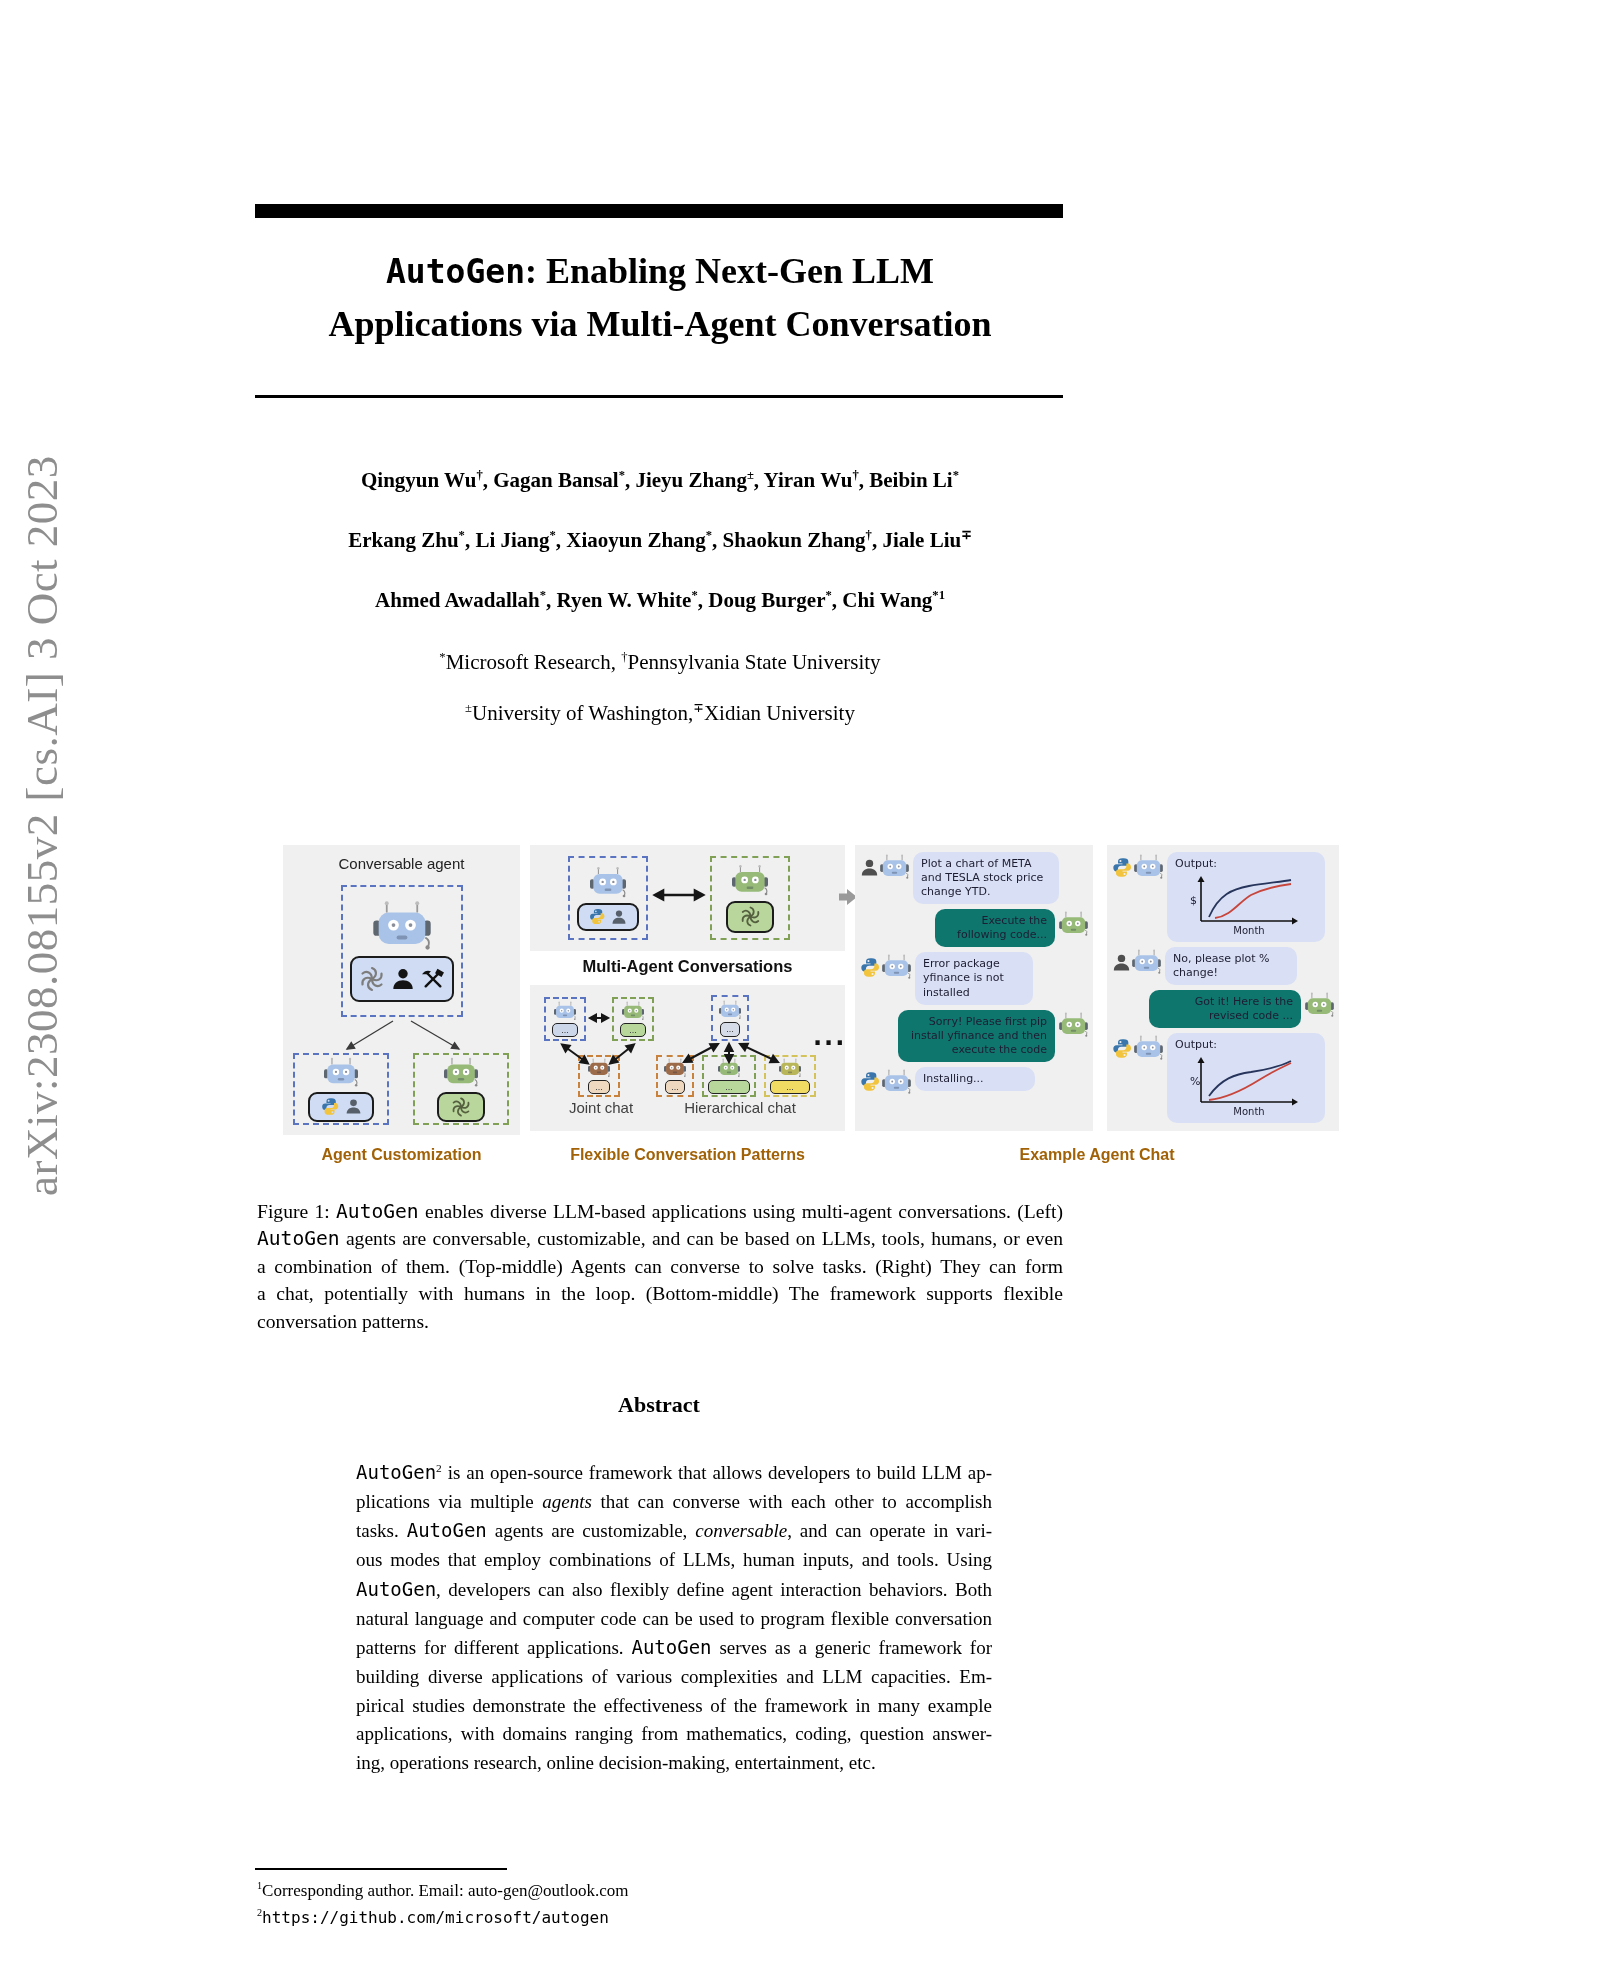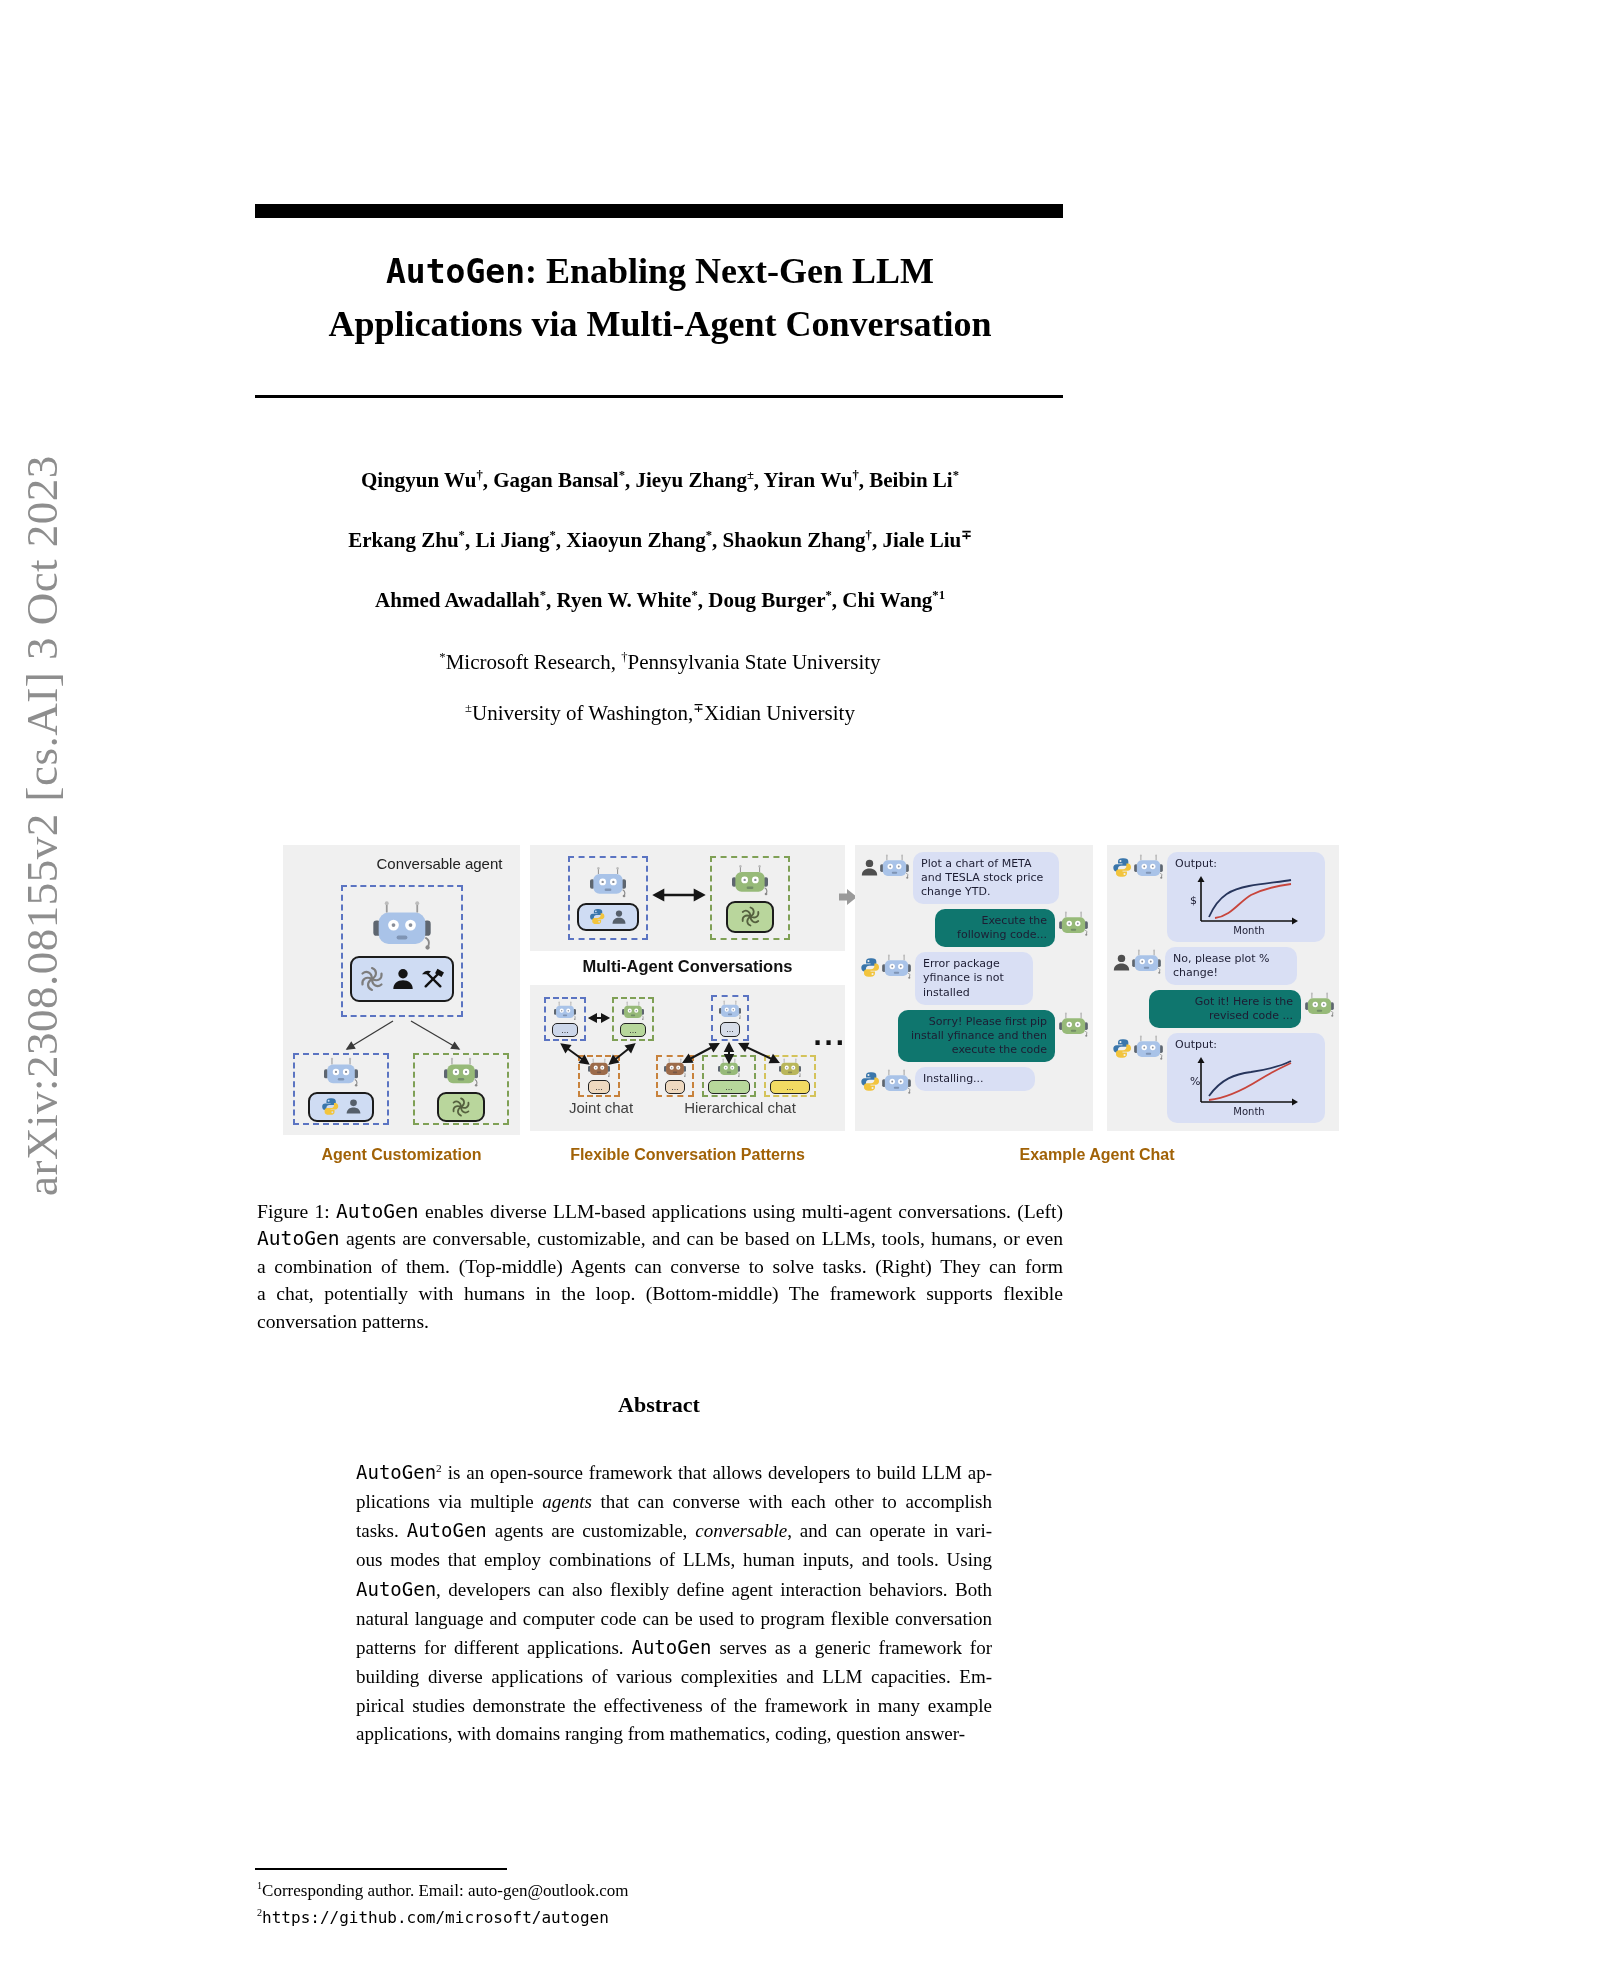--- a/index.html
+++ b/index.html
@@ -37,21 +37,21 @@
   .panel{position:absolute;background:#f0f0f0;}
   #panelA{left:0;top:0;width:237px;height:290px;}
   #panelB1{left:247px;top:0;width:315px;height:106px;}
   #panelB2{left:247px;top:140px;width:315px;height:146px;}
   #panelC{left:572px;top:0;width:238px;height:286px;}
   #panelD{left:824px;top:0;width:232px;height:286px;}
   .fig-cap{position:absolute;top:301px;font-weight:bold;font-size:16px;color:#a16207;text-align:center;}
   #capA{left:0;width:237px;}
   #capB{left:247px;width:315px;}
   #capC{left:572px;width:484px;}
-  #lbl-conversable{position:absolute;left:0;top:10px;width:237px;text-align:center;font-size:15px;color:#222;padding-left:38px;}
+  #lbl-conversable{position:absolute;left:0;top:10px;width:237px;text-align:center;font-size:15px;color:#222;}
   #lbl-multiagent{position:absolute;left:247px;top:112px;width:315px;text-align:center;
     font-weight:bold;font-size:16.5px;color:#111;}
   .dbox{position:absolute;border:2px dashed #5b74c2;display:flex;flex-direction:column;
     align-items:center;justify-content:center;gap:4px;box-sizing:border-box;}
   .b-green{border-color:#7fa055;}
   .b-orange{border-color:#c8823c;}
   .b-yellow{border-color:#d4c35a;}
   .pill{display:flex;align-items:center;justify-content:center;gap:5px;
     border:2px solid #1b1b1b;border-radius:9px;background:#cfdcf3;box-sizing:border-box;}
   .pill.green{background:#b9d69c;}
@@ -515,19 +515,20 @@
     <div class="tline"><span class="mono">AutoGen</span><sup>2</sup><span> is an open-source framework that allows developers to build LLM ap-</span></div>
     <div class="tline"><span>plications via multiple </span><span class="it">agents</span><span> that can converse with each other to accomplish</span></div>
     <div class="tline"><span>tasks. </span><span class="mono">AutoGen</span><span> agents are customizable, </span><span class="it">conversable</span><span>, and can operate in vari-</span></div>
     <div class="tline"><span>ous modes that employ combinations of LLMs, human inputs, and tools. Using</span></div>
     <div class="tline"><span class="mono">AutoGen</span><span>, developers can also flexibly define agent interaction behaviors. Both</span></div>
     <div class="tline"><span>natural language and computer code can be used to program flexible conversation</span></div>
     <div class="tline"><span>patterns for different applications. </span><span class="mono">AutoGen</span><span> serves as a generic framework for</span></div>
     <div class="tline"><span>building diverse applications of various complexities and LLM capacities. Em-</span></div>
     <div class="tline"><span>pirical studies demonstrate the effectiveness of the framework in many example</span></div>
     <div class="tline"><span>applications, with domains ranging from mathematics, coding, question answer-</span></div>
+    <div class="tline"><span>ing, operations research, online decision-making, entertainment, etc.</span></div>
   </div>
 
 <div id="footnote-rule"></div>
 <div id="footnotes-block">
     <div class="fline"><sup>1</sup><span>Corresponding author. Email: auto-gen@outlook.com</span></div>
     <div class="fline"><sup>2</sup><span class="mono">https://github.com/microsoft/autogen</span></div>
   </div>
 
 </body></html>

